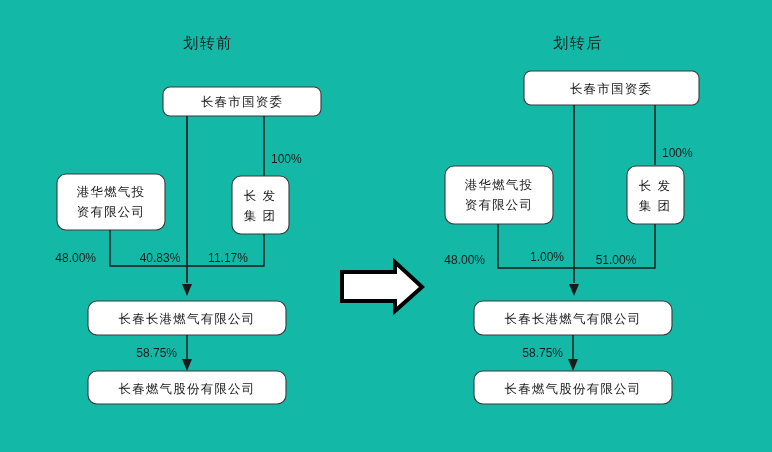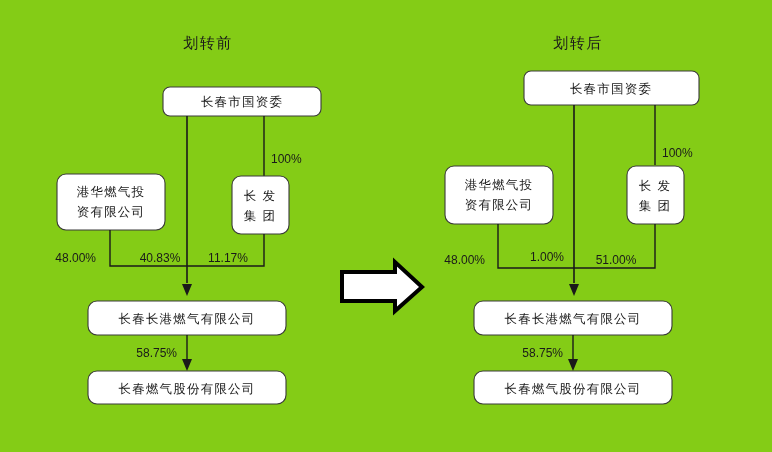--- a/index.html
+++ b/index.html
@@ -10,21 +10,21 @@
   body {
     width: 772px;
     height: 452px;
     overflow: hidden;
     font-family: "Liberation Sans", sans-serif;
   }
   #canvas {
     position: relative;
     width: 772px;
     height: 452px;
-    background: #84cc16;
+    background: #14b8a6;
   }
   svg#diagram {
     position: absolute;
     top: 0;
     left: 0;
     width: 772px;
     height: 452px;
     display: block;
   }
   .node-box {

